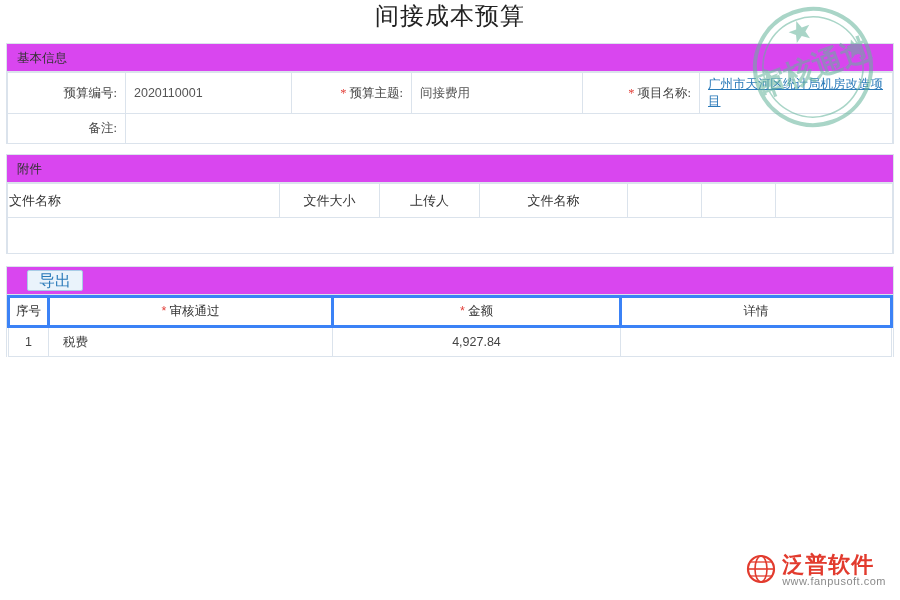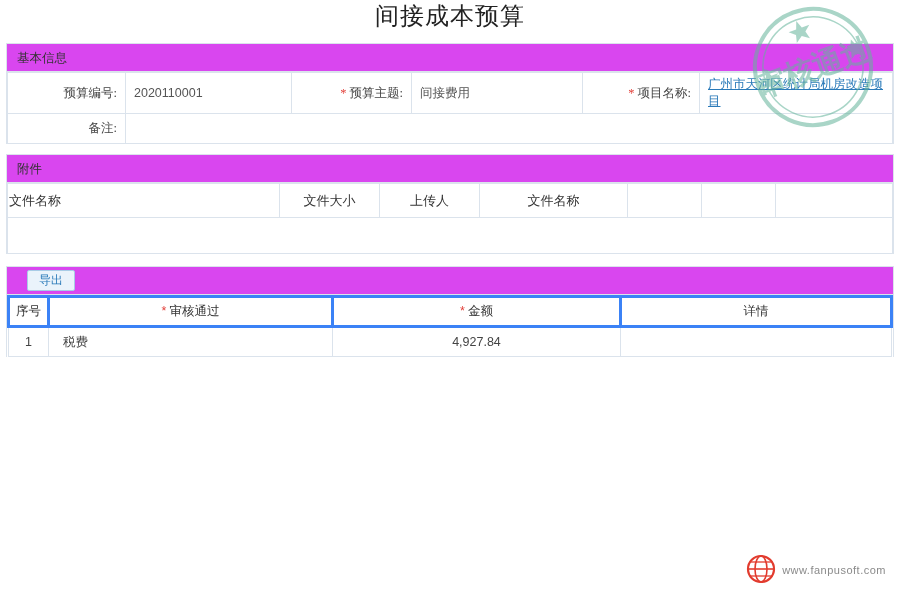--- a/index.html
+++ b/index.html
@@ -46,21 +46,21 @@
     align-items: center;
   }
   .panel-head .hd-text { font-size: 12.5px; }
 
   .btn-export {
     margin-left: 10px;
     display: inline-block;
     height: 21px;
     line-height: 19px;
     padding: 0 11px;
-    font-size: 12px;
+    font-size: 16px;
     color: #2a7ab9;
     background: #eaf3fb;
     border: 1px solid #a8cce6;
     border-radius: 2px;
     cursor: pointer;
   }
 
   
   table.grid {
     width: 100%;
@@ -281,17 +281,18 @@
     <span class="globe">
       <svg width="30" height="30" viewBox="0 0 30 30">
         <circle cx="15" cy="15" r="13" fill="none" stroke="#e23b2e" stroke-width="2.2"></circle>
         <ellipse cx="15" cy="15" rx="6" ry="13" fill="none" stroke="#e23b2e" stroke-width="1.6"></ellipse>
         <line x1="2" y1="15" x2="28" y2="15" stroke="#e23b2e" stroke-width="1.6"></line>
         <line x1="4" y1="8" x2="26" y2="8" stroke="#e23b2e" stroke-width="1.3"></line>
         <line x1="4" y1="22" x2="26" y2="22" stroke="#e23b2e" stroke-width="1.3"></line>
       </svg>
     </span>
     <span class="ltxt">
+      <div class="lname">泛普软件</div>
       <div class="lsite">www.fanpusoft.com</div>
     </span>
   </div>
 
 </div>
 
 </body></html>

